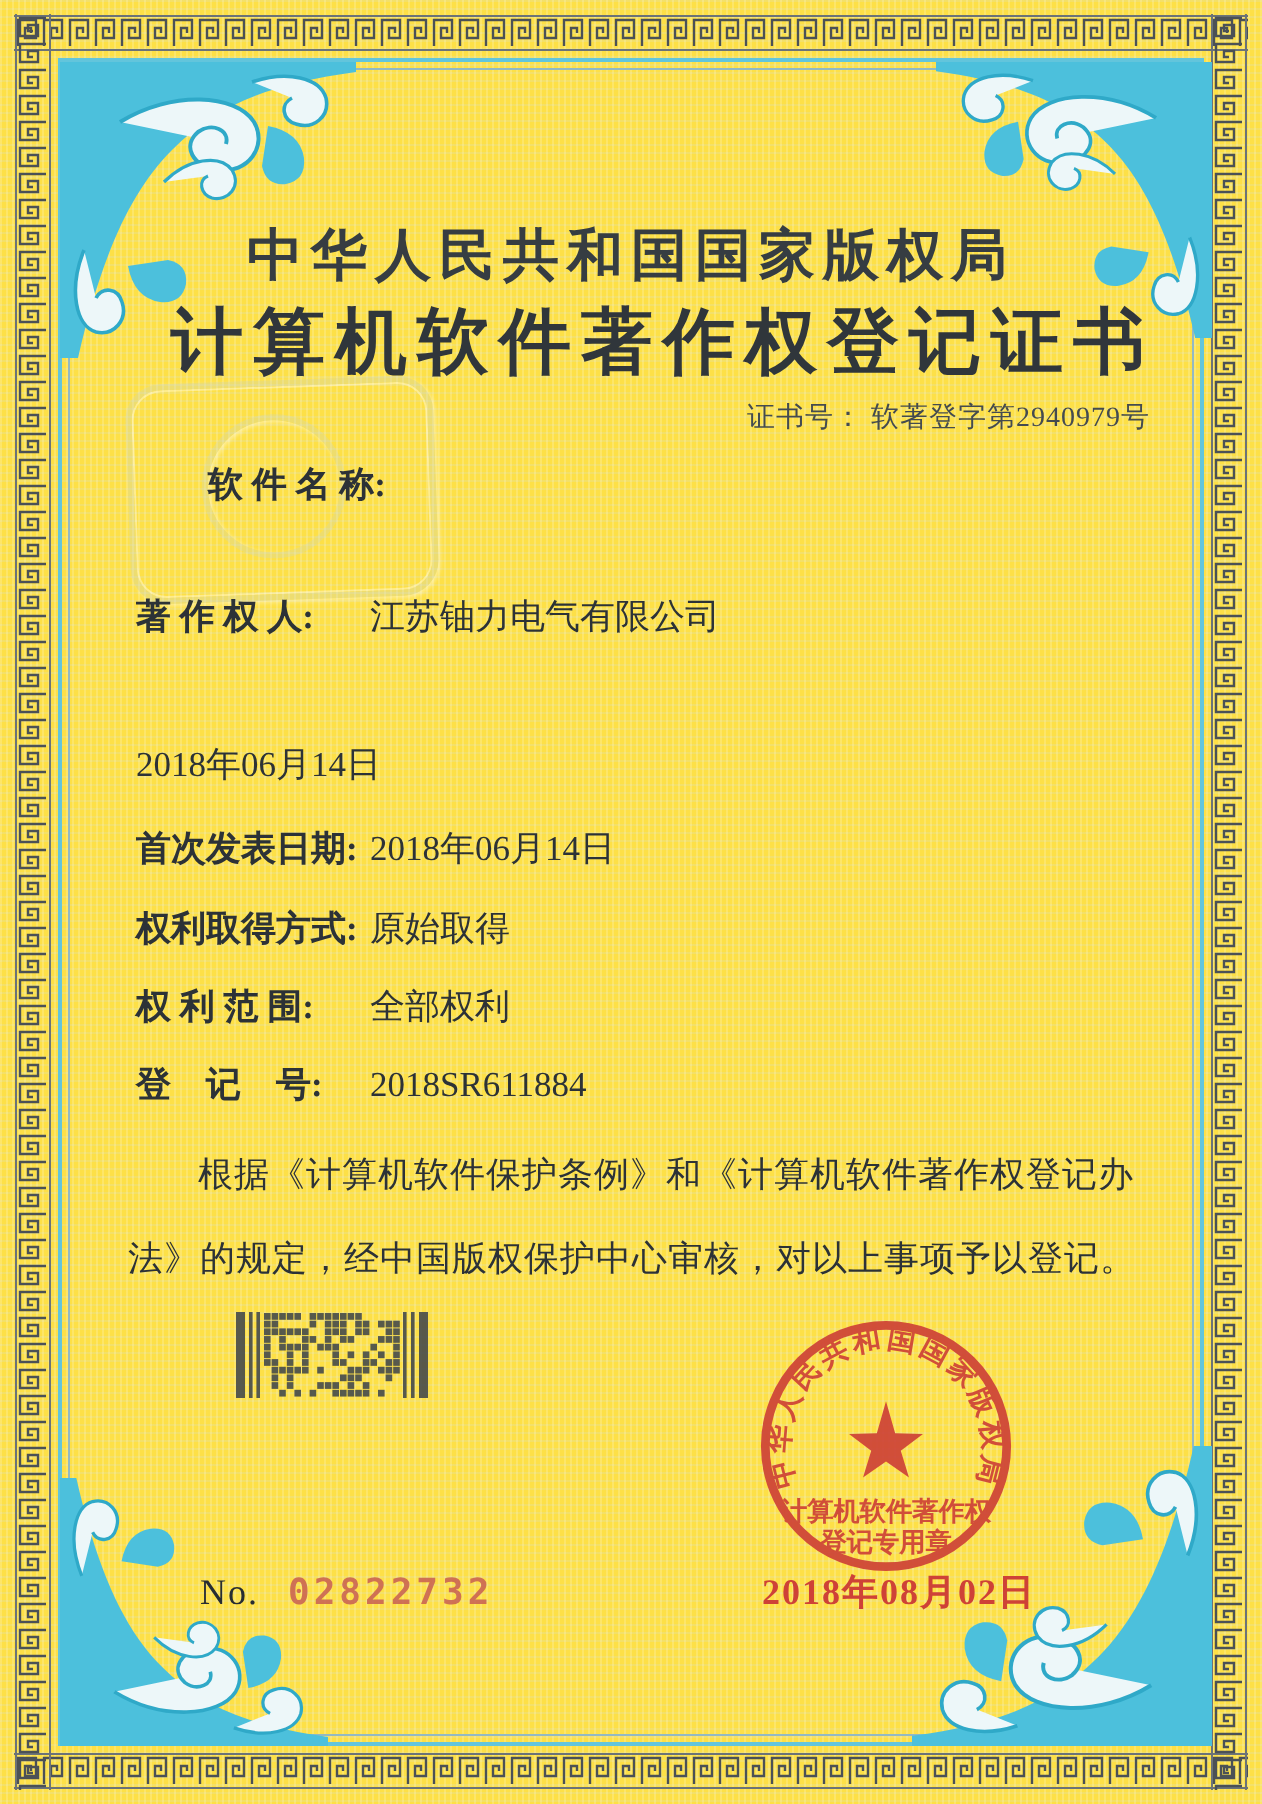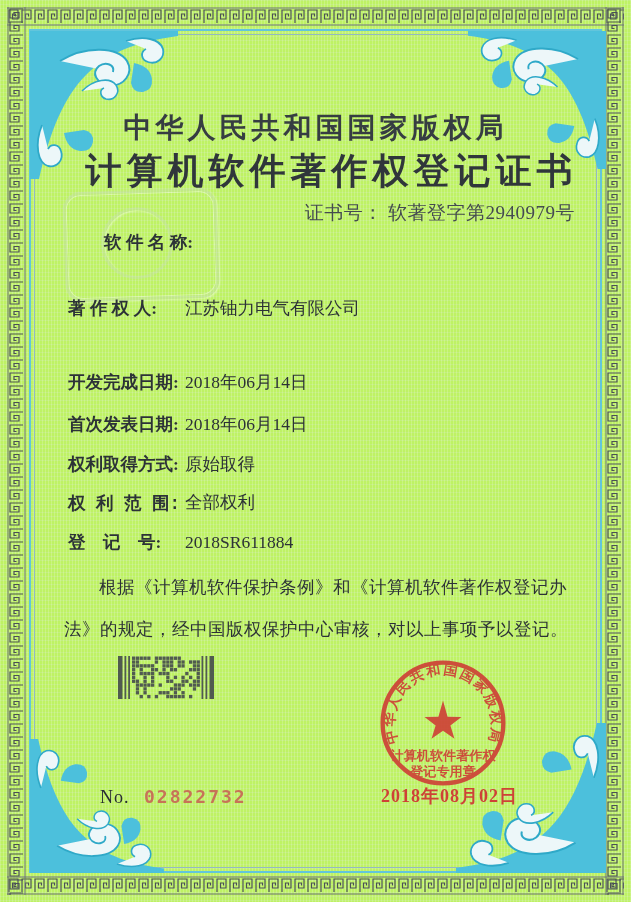--- a/index.html
+++ b/index.html
@@ -4,21 +4,21 @@
 <style>
   html,body{margin:0;padding:0;}
   body{
     width:631px;height:902px;
     background:#f2f6f4;
     font-family:"Liberation Serif","DejaVu Serif",serif;
     position:relative;overflow:hidden;
   }
   .page{
     position:absolute;inset:0;
-    background:#bef264;
+    background:#fde047;
   }
   
   .texture{
     position:absolute;inset:0;pointer-events:none;z-index:1;
     background:
       repeating-linear-gradient(to right, rgba(255,255,255,.18) 0 1px, rgba(0,0,0,0) 1px 3px),
       repeating-linear-gradient(to bottom, rgba(210,225,222,.22) 0 1px, rgba(0,0,0,0) 1px 4px);
   }
   
   .gk{position:absolute;z-index:2;}
@@ -53,31 +53,31 @@
   .title1{
     position:absolute;top:109px;left:0;right:0;text-align:center;
     font-size:28px;font-weight:bold;letter-spacing:4px;color:#363d42;
   }
   .title2{
     position:absolute;top:147px;left:0;right:0;text-align:center;
     font-size:36px;font-weight:bold;letter-spacing:5px;color:#30363b;padding-left:32px;
   }
   .certno{
     position:absolute;top:200px;right:56px;
-    font-size:19px;color:#444b50;letter-spacing:.5px;
+    font-size:14px;color:#444b50;letter-spacing:.5px;
   }
   .field{position:absolute;left:68px;display:flex;font-size:17.5px;}
   .field .flabel{flex:0 0 117px;font-weight:bold;color:#2c3237;}
   .field .fvalue{white-space:pre-line;color:#2c3237;line-height:24px;}
   .f0{top:230px;margin-left:36px;}
   .f1{top:296px;}
   .f2{top:370px;}
   .f3{top:412px;}
   .f4{top:452px;}
-  .f5{top:491px;font-family:Liberation Mono, monospace;}
+  .f5{top:491px;}
   .f6{top:530px;}
   .statement{
     position:absolute;left:64px;top:566px;width:515px;
     font-size:17.5px;line-height:42px;text-indent:2em;letter-spacing:.5px;color:#2c3237;
   }
   
   .barcode{position:absolute;left:118px;top:656px;width:96px;height:43px;z-index:4;opacity:.88;}
   .barcode svg{display:block;width:100%;height:100%;}
   
   .seal{position:absolute;left:370px;top:650px;width:146px;height:146px;z-index:4;opacity:.92;}
@@ -183,21 +183,20 @@
     </div>
 
     <div class="field f0">
       <span class="flabel">软 件 名 称:</span>
     </div>
     <div class="field f1">
       <span class="flabel">著 作 权 人:</span>
       <span class="fvalue">江苏铀力电气有限公司</span>
     </div>
     <div class="field f2">
-      <span class="flabel">开发完成日期:</span>
       <span class="fvalue">2018年06月14日</span>
     </div>
     <div class="field f3">
       <span class="flabel">首次发表日期:</span>
       <span class="fvalue">2018年06月14日</span>
     </div>
     <div class="field f4">
       <span class="flabel">权利取得方式:</span>
       <span class="fvalue">原始取得</span>
     </div>

